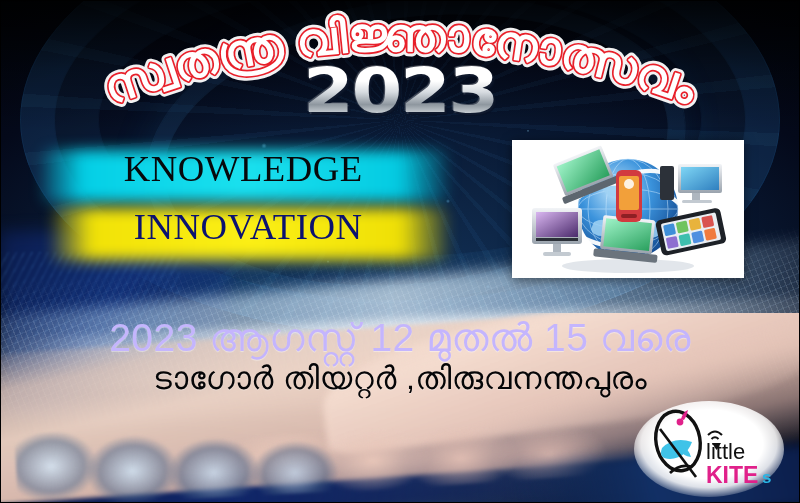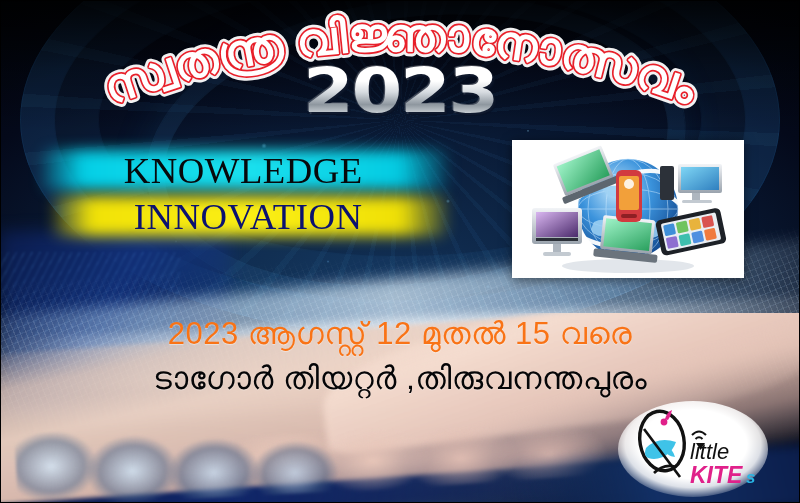--- a/index.html
+++ b/index.html
@@ -201,22 +201,22 @@
     color:transparent;-webkit-text-fill-color:transparent;
     filter:drop-shadow(2px 3px 0 rgba(8,18,38,.85)) drop-shadow(-1px -1px 0 rgba(255,255,255,.25));
   }
 
   
   .kit{
     position:absolute;left:28px;top:148px;width:430px;
   }
   .band{
     position:relative;
-    height:44px;
-    display:flex;align-items:flex-end;justify-content:center;
+    height:56px;
+    display:flex;align-items:flex-start;justify-content:center;
     margin-bottom:2px;
   }
   .band .glow{
     position:absolute;left:14px;right:10px;top:2px;bottom:2px;
     border-radius:6px;
     filter:blur(7px);
   }
   .band .txt{
     position:relative;z-index:2;
     font-family:"Liberation Serif","DejaVu Serif",serif;
@@ -241,36 +241,36 @@
     background:#ffffff;
     box-shadow:0 2px 10px rgba(0,0,0,.5);
     overflow:hidden;
   }
   .collage svg{display:block;width:100%;height:100%;}
 
   
   .date-line{
     position:absolute;left:0;top:316px;width:800px;text-align:center;
     font-family:"Liberation Sans",sans-serif;
-    font-size:31px;font-weight:400;color:#f97316;
+    font-size:39px;font-weight:400;color:#c4b5fd;
     letter-spacing:.5px;
     text-shadow:0 1px 1px rgba(255,255,255,.45);
   }
   .venue-line{
     position:absolute;left:0;top:360px;width:800px;text-align:center;
     font-family:"Liberation Sans",sans-serif;
     font-size:32px;font-weight:400;color:#050507;
     letter-spacing:.3px;
     text-shadow:0 1px 1px rgba(255,255,255,.35);
   }
 
   
   .logo{
-    position:absolute;right:32px;bottom:6px;
-    width:150px;height:96px;font-style:italic;
+    position:absolute;right:16px;bottom:6px;
+    width:150px;height:96px;
   }
   .logo-disc{
     position:absolute;inset:0;
     background:radial-gradient(ellipse 58% 58% at 50% 45%, #ffffff 0%, #ffffff 62%, rgba(255,255,255,.86) 78%, rgba(255,255,255,0) 100%);
     border-radius:50%;
   }
   .logo svg{position:absolute;inset:0;width:100%;height:100%;}
 
   .outer-border{
     position:absolute;inset:0;

